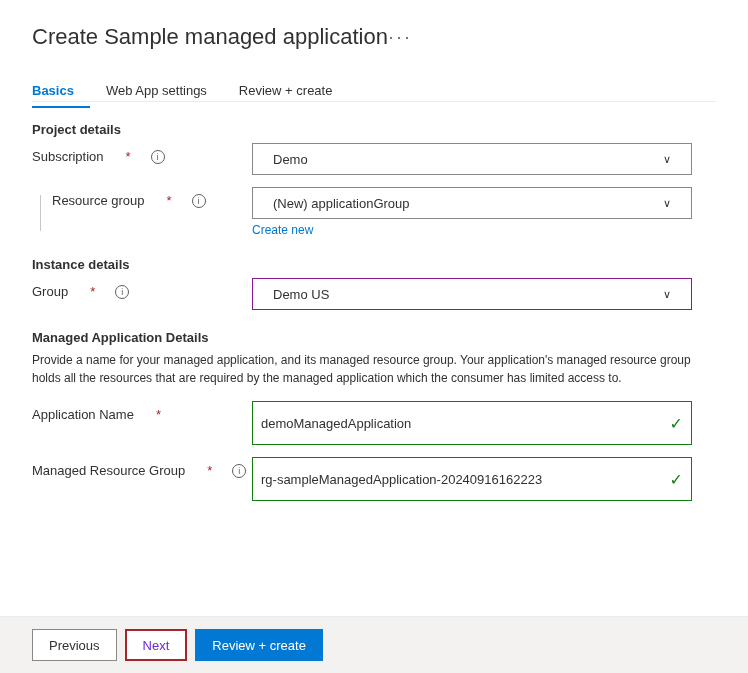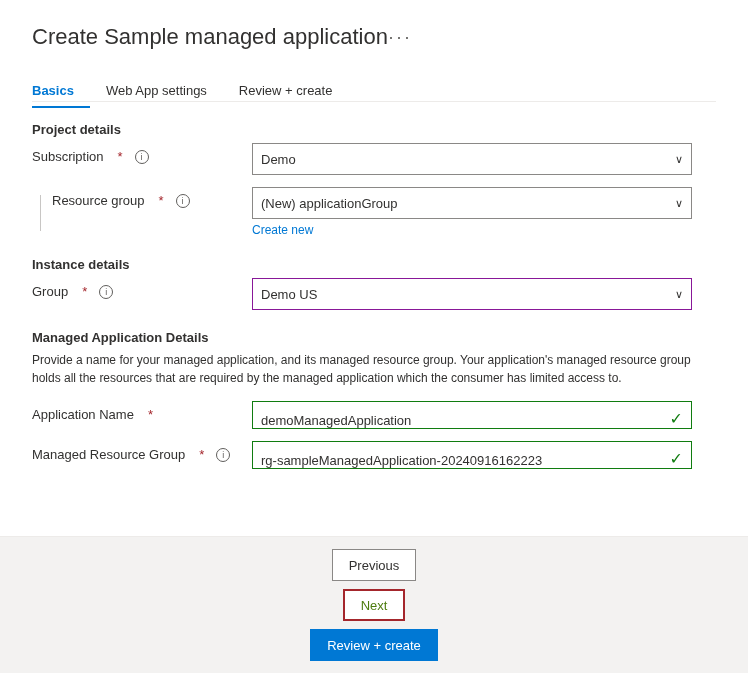--- a/index.html
+++ b/index.html
@@ -73,21 +73,21 @@
       margin-bottom: 12px;
     }
     .form-label {
       width: 220px;
       min-width: 220px;
       font-size: 13px;
       color: #323130;
       padding-top: 6px;
       display: flex;
       align-items: center;
-      gap: 12px;
+      gap: 20px;
     }
     .required-star {
       color: #a4262c;
       margin-left: 2px;
     }
     .info-icon {
       width: 14px;
       height: 14px;
       border-radius: 50%;
       border: 1px solid #605e5c;
@@ -103,45 +103,45 @@
       flex: 1;
     }
     .select-control {
       width: 100%;
       max-width: 440px;
       height: 32px;
       border: 1px solid #8a8886;
       background: #fff;
       display: flex;
       align-items: center;
-      padding: 0 8px;
+      padding: 0 20px;
       justify-content: space-between;
       cursor: pointer;
       font-size: 13px;
       color: #323130;
     }
     .select-arrow {
       font-size: 11px;
       color: #323130;
     }
     .create-new-link {
       color: #0078d4;
       font-size: 12px;
       cursor: pointer;
       margin-top: 4px;
       display: inline-block;
     }
     .input-control {
       width: 100%;
       max-width: 440px;
-      height: 28px;
+      height: 44px;
       border: 1px solid #8a8886;
       background: #fff;
       display: flex;
-      align-items: flex-end;
+      align-items: center;
       padding: 0 8px;
       justify-content: space-between;
       font-size: 13px;
       color: #323130;
     }
     .input-control.valid {
       border-color: #107c10;
     }
     .check-icon {
       color: #107c10;
@@ -164,21 +164,20 @@
       position: fixed;
       bottom: 0;
       left: 0;
       width: 748px;
       background: #f3f2f1;
       border-top: 1px solid #edebe9;
       padding: 12px 32px;
       display: flex;
       align-items: center;
       gap: 8px;
-      flex-direction: column;
     }
     .btn {
       height: 32px;
       padding: 0 16px;
       font-size: 13px;
       cursor: pointer;
       border: 1px solid #8a8886;
       background: #fff;
       color: #323130;
       display: flex;
@@ -186,21 +185,21 @@
       justify-content: center;
     }
     .btn-primary {
       background: #0078d4;
       color: #fff;
       border: 1px solid #0078d4;
     }
     .btn-next {
       border: 2px solid #a4262c;
       background: #fff;
-      color: #4d7c0f;
+      color: #6d28d9;
     }
     .region-select {
       border-color: #881798;
     }
   </style>
 </head>
 <body>
 
 <div class="page-container">
   <h1 class="page-title">

